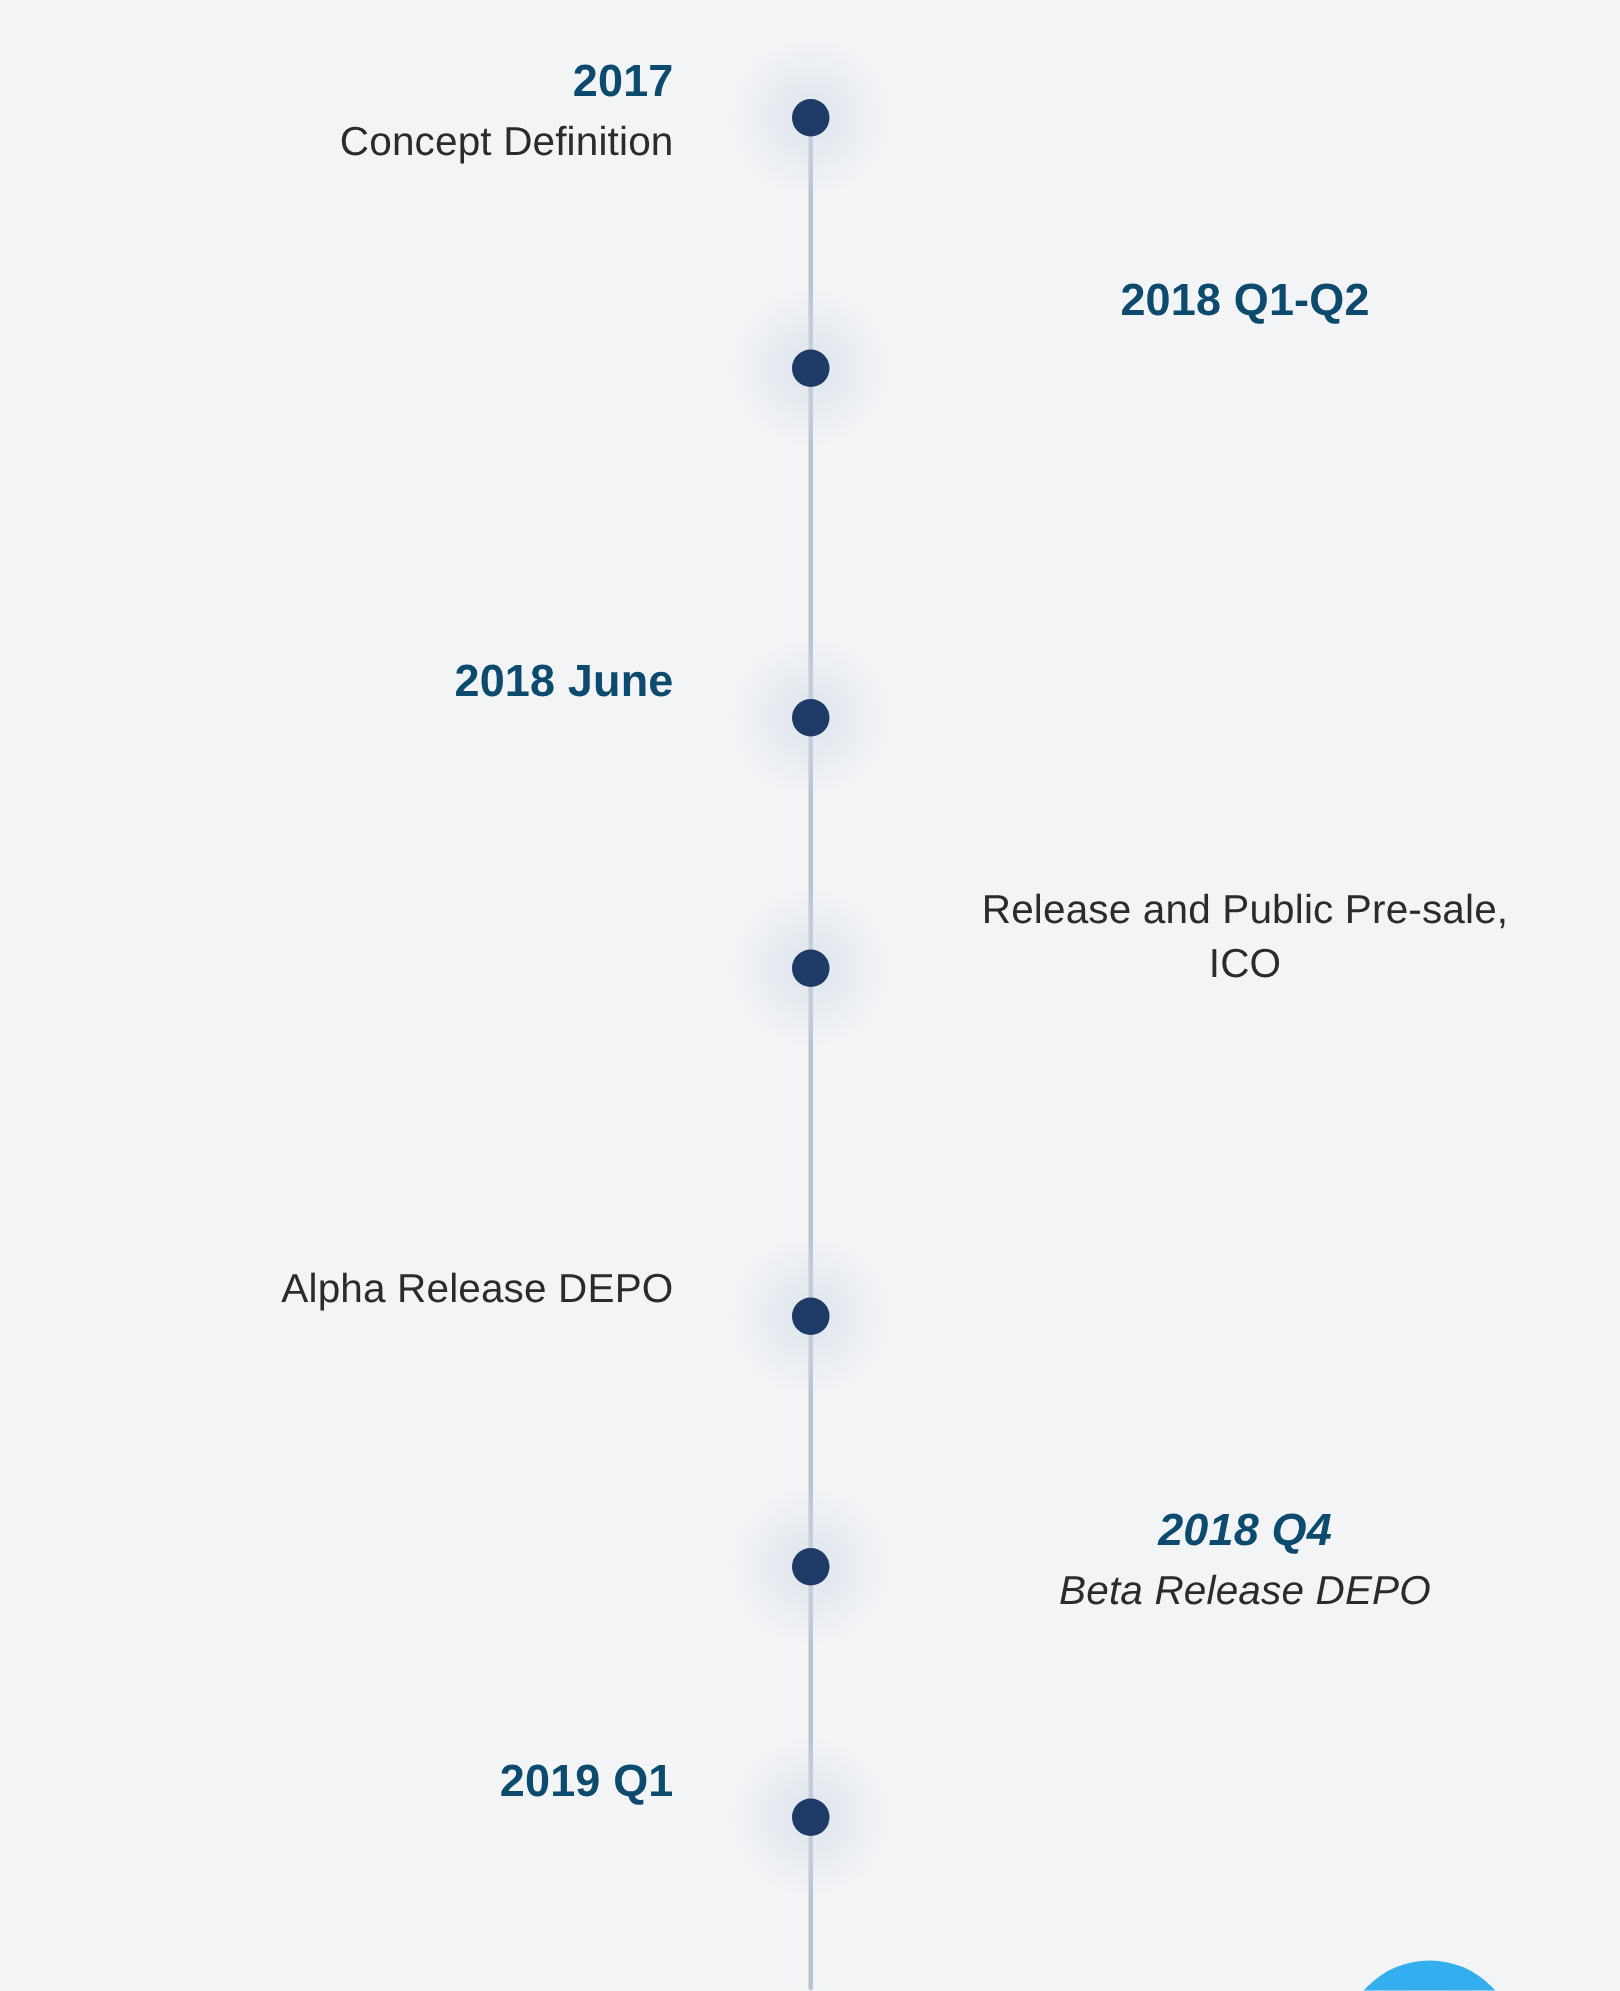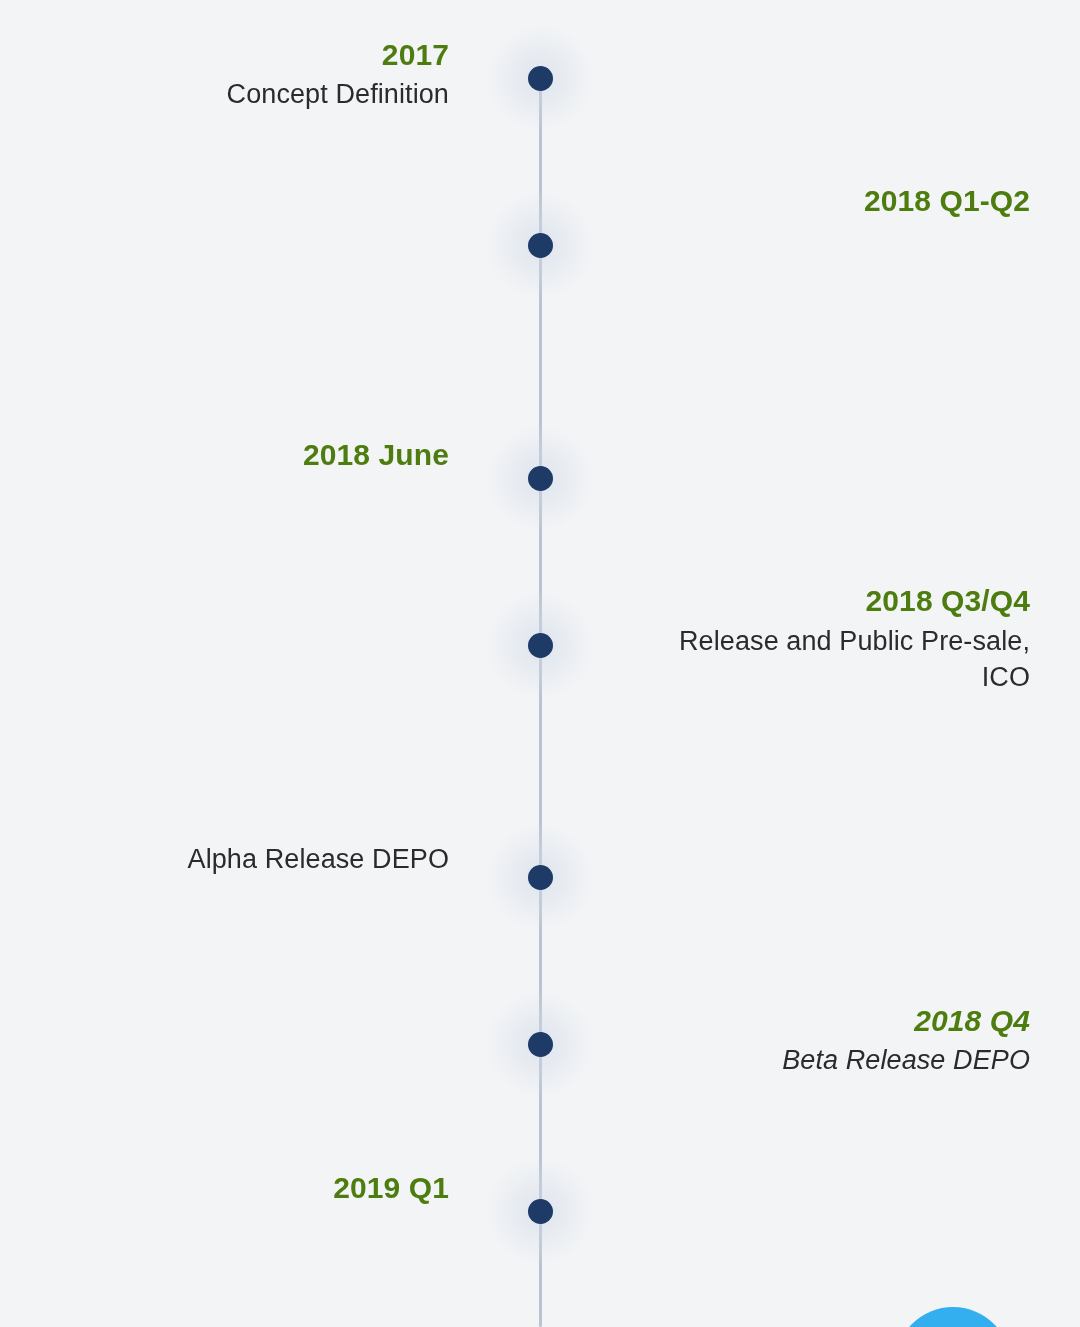--- a/index.html
+++ b/index.html
@@ -79,28 +79,28 @@
   }
 
   .entry-text.left {
     right: 631px;
     text-align: right;
     width: 420px;
   }
 
   .entry-text.right {
     left: 630px;
-    text-align: right;
+    text-align: center;
     width: 400px;
   }
 
   .entry-period {
     font-size: 30px;
     font-weight: bold;
-    color: #4d7c0f;
+    color: #0c4a6e;
     line-height: 1.16;
     letter-spacing: 0.1px;
   }
 
   .entry-detail {
     font-size: 27px;
     font-weight: 400;
     color: #2b2b2b;
     line-height: 1.33;
     letter-spacing: 0.1px;
@@ -159,21 +159,20 @@
         <div class="node-glow"></div>
         <div class="node-dot"></div>
         <div class="entry-text left" style="margin-top: -40.5px;">
           <div class="entry-period">2018 June</div>
         </div>
       </div>
       <div class="milestone" style="top: 645px;">
         <div class="node-glow"></div>
         <div class="node-dot"></div>
         <div class="entry-text right" style="margin-top: -61px;">
-          <div class="entry-period">2018 Q3/Q4</div>
           <div class="entry-detail">Release and Public Pre-sale, ICO</div>
         </div>
       </div>
       <div class="milestone" style="top: 877px;">
         <div class="node-glow"></div>
         <div class="node-dot"></div>
         <div class="entry-text left" style="margin-top: -40.5px;">
           <div class="entry-detail">Alpha Release DEPO</div>
         </div>
       </div>

